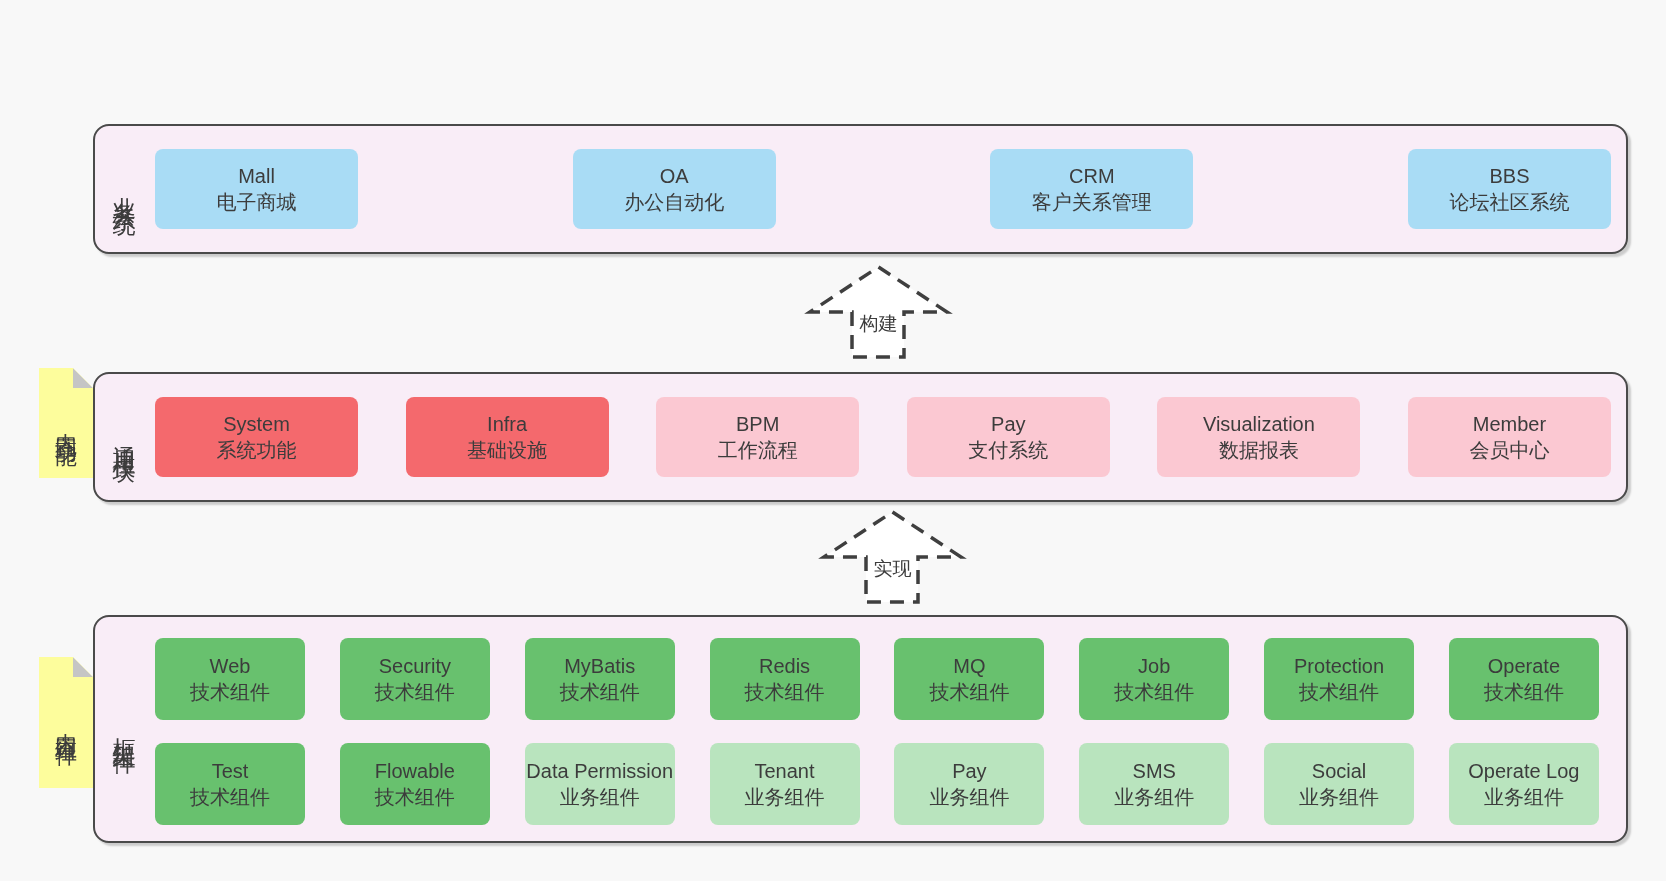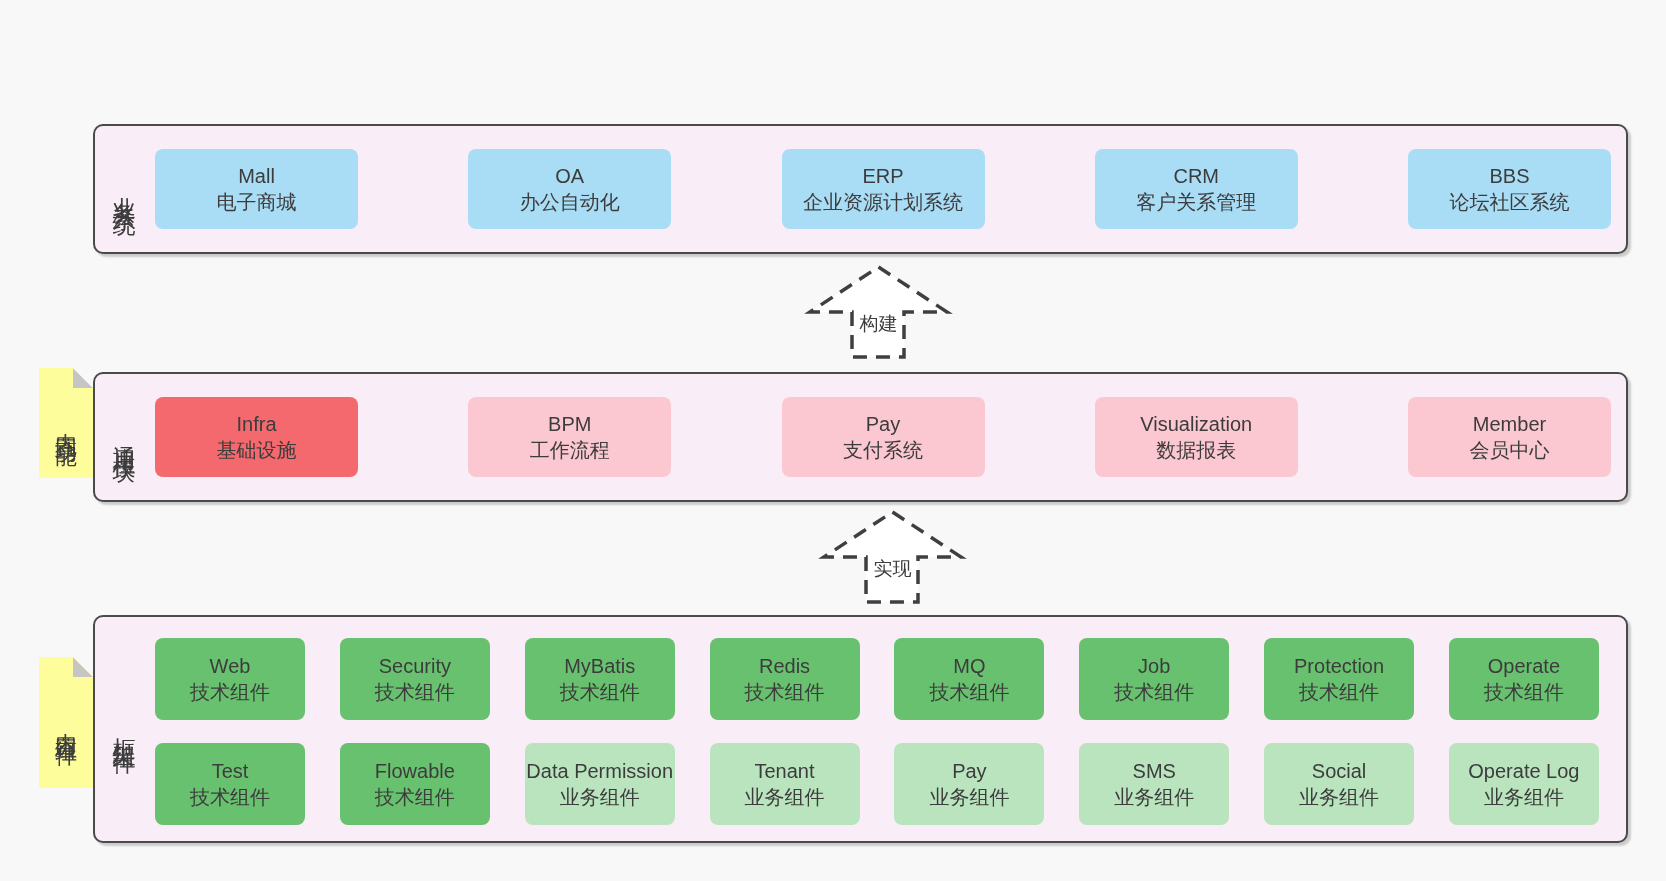--- a/index.html
+++ b/index.html
@@ -11,21 +11,21 @@
   html,body{width:1666px;height:881px;}
   body{
     font-family:"Liberation Sans","DejaVu Sans",sans-serif;
     background:var(--page-bg); color:var(--text); overflow:hidden; position:relative;
   }
   .stage{position:absolute;inset:0;}
 
   .section{
     position:absolute; left:93px; width:1535px;
     background:var(--section-bg);
-    border:2px solid var(--border); border-radius:10px;
+    border:2px solid var(--border); border-radius:16px;
     box-shadow:3px 3px 2px rgba(0,0,0,0.18);
     z-index:2;
   }
   .section-1{top:124px;height:130px;}
   .section-2{top:372px;height:130px;}
   .section-3{top:615px;height:228px;}
 
   .vlabel{
     position:absolute; left:0; top:0; bottom:0; width:60px;
     display:flex; align-items:center; justify-content:center;
@@ -92,24 +92,20 @@
     <div class="row">
       <div class="box blue">
         <div class="box-name">Mall</div>
         <div class="box-desc">电子商城</div>
       </div>
       <div class="box blue">
         <div class="box-name">OA</div>
         <div class="box-desc">办公自动化</div>
       </div>
       <div class="box blue">
-        <div class="box-name">ERP</div>
-        <div class="box-desc">企业资源计划系统</div>
-      </div>
-      <div class="box blue">
         <div class="box-name">CRM</div>
         <div class="box-desc">客户关系管理</div>
       </div>
       <div class="box blue">
         <div class="box-name">BBS</div>
         <div class="box-desc">论坛社区系统</div>
       </div>
     </div>
   </div>
 
@@ -122,20 +118,24 @@
 
   <div class="tab tab-1">
     <span>内置功能</span>
     <i class="fold"></i>
   </div>
 
   <div class="section section-2">
     <div class="vlabel">通用模块</div>
     <div class="row">
       <div class="box red">
+        <div class="box-name">System</div>
+        <div class="box-desc">系统功能</div>
+      </div>
+      <div class="box red">
         <div class="box-name">Infra</div>
         <div class="box-desc">基础设施</div>
       </div>
       <div class="box pink">
         <div class="box-name">BPM</div>
         <div class="box-desc">工作流程</div>
       </div>
       <div class="box pink">
         <div class="box-name">Pay</div>
         <div class="box-desc">支付系统</div>

